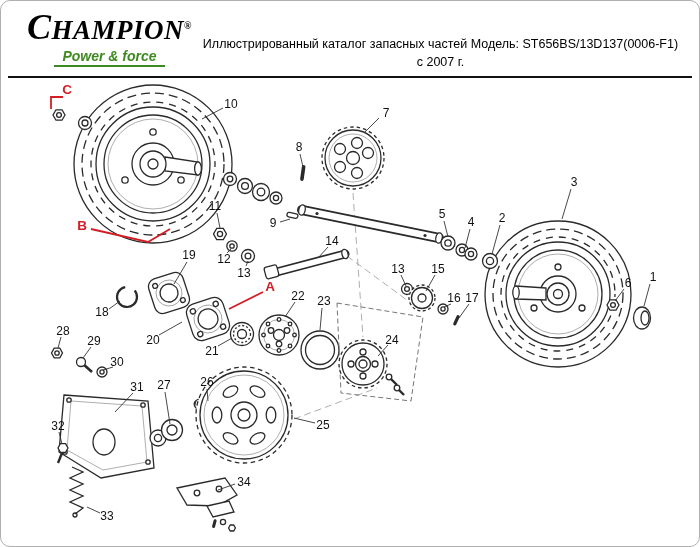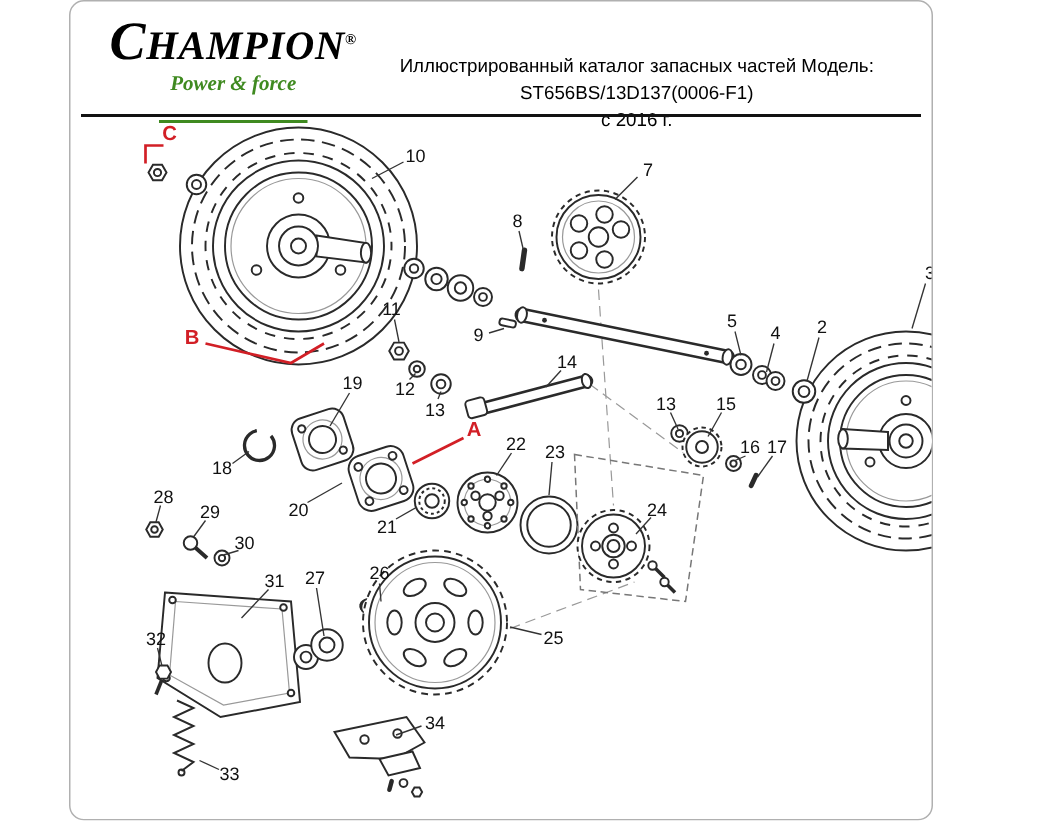--- a/index.html
+++ b/index.html
@@ -1,32 +1,32 @@
 <!DOCTYPE html>
 <html><head>
 <meta charset="utf-8">
 <style>
   html,body{margin:0;padding:0;background:#ffffff;}
   .page{
-    position:relative;width:576px;height:547px;background:#fff;
+    position:relative;width:700px;height:547px;background:#fff;
     border:1px solid #b0b0b0;border-radius:10px;overflow:hidden;
-    box-sizing:border-box;font-family:"Liberation Sans",sans-serif;margin-left:46px;
+    box-sizing:border-box;font-family:"Liberation Sans",sans-serif;
   }
   .header{position:absolute;top:0;left:0;right:0;height:76px;z-index:2;}
   .logo{position:absolute;left:16px;top:8px;width:185px;text-align:center;}
   .logo-brand{
     font-family:"Liberation Serif",serif;font-style:italic;font-weight:bold;
     font-size:27px;letter-spacing:.5px;color:#000;line-height:1.05;white-space:nowrap;
   }
   .logo-brand::first-letter{font-size:36px;}
   .logo-reg{font-size:10px;vertical-align:super;font-style:normal;}
   .logo-tagline{
-    display:inline-block;font-family:Liberation Serif, serif;font-style:italic;
+    display:inline-block;font-family:Liberation Sans, sans-serif;font-style:italic;
     font-weight:bold;font-size:14px;color:#3f8a20;margin-top:1px;
-    border-bottom:2px solid #3f8a20;padding:0 8px 15px;
+    border-bottom:2px solid #3f8a20;padding:0 8px 1px;
   }
   .title{
     position:absolute;left:195px;right:14px;top:34px;text-align:center;
     font-size:12.5px;color:#000;line-height:1.45;
   }
   .divider{position:absolute;top:75px;left:7px;right:7px;height:2px;background:#121212;z-index:2;}
   .diagram{position:absolute;left:0;top:0;z-index:1;}
   .k,.w{stroke:#2a2a2a;stroke-width:1.3;}
   .k{fill:none;}
   .w{fill:#ffffff;}
@@ -40,21 +40,21 @@
 
 <div class="page">
 
   <div class="header">
     <div class="logo">
       <div class="logo-brand"><span>CHAMPION</span><span class="logo-reg">®</span></div>
       <div class="logo-tagline">Power &amp; force</div>
     </div>
     <div class="title">
       <div>Иллюстрированный каталог запасных частей Модель: ST656BS/13D137(0006-F1)</div>
-      <div>с 2016 г.</div>
+      <div>с 2007 г.</div>
     </div>
   </div>
   <div class="divider"></div>
 
   <svg id="diagram-svg" class="diagram" width="700" height="547" viewBox="0 0 700 547">
 
     <g>
       <line class="g" x1="352" y1="192" x2="362" y2="336" stroke-dasharray="7 4"></line>
       <line class="g" x1="346" y1="255" x2="410" y2="302" stroke-dasharray="7 4"></line>
       <line class="g" x1="293" y1="418" x2="376" y2="387" stroke-dasharray="7 4"></line>

